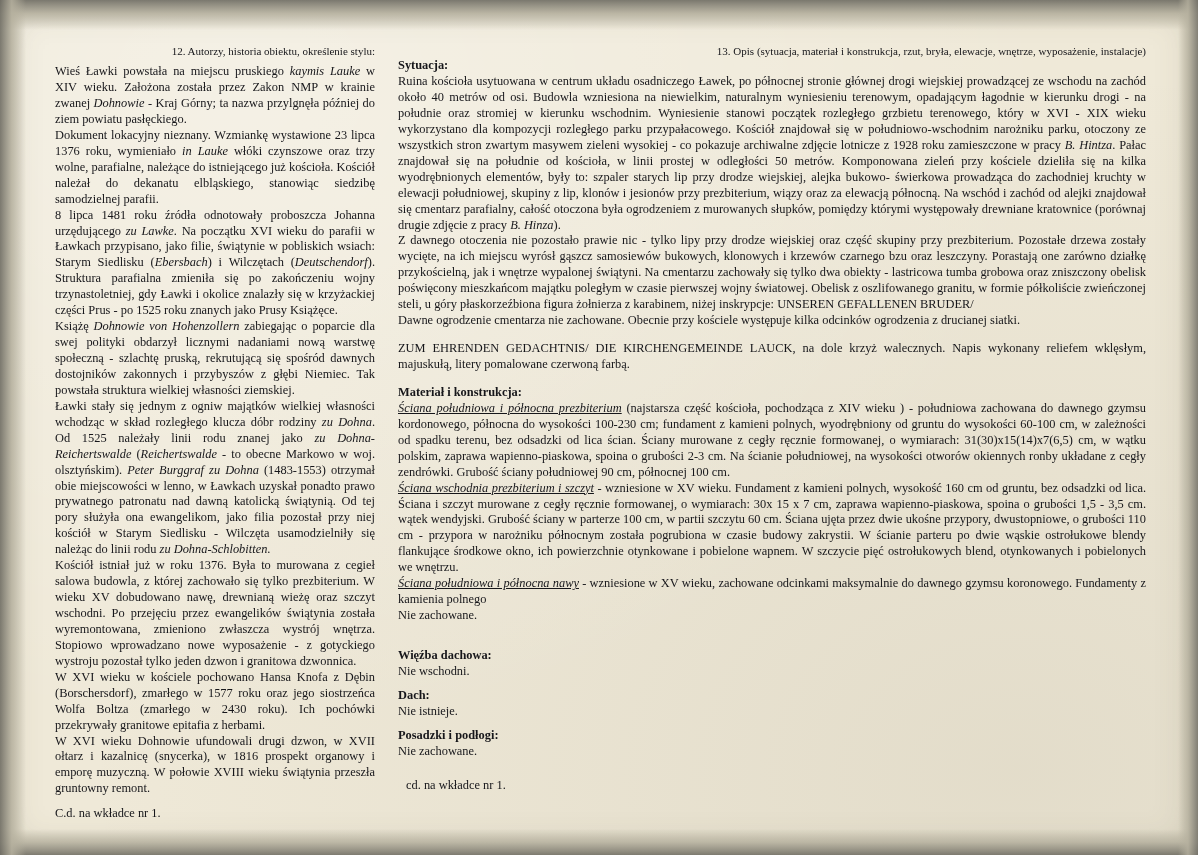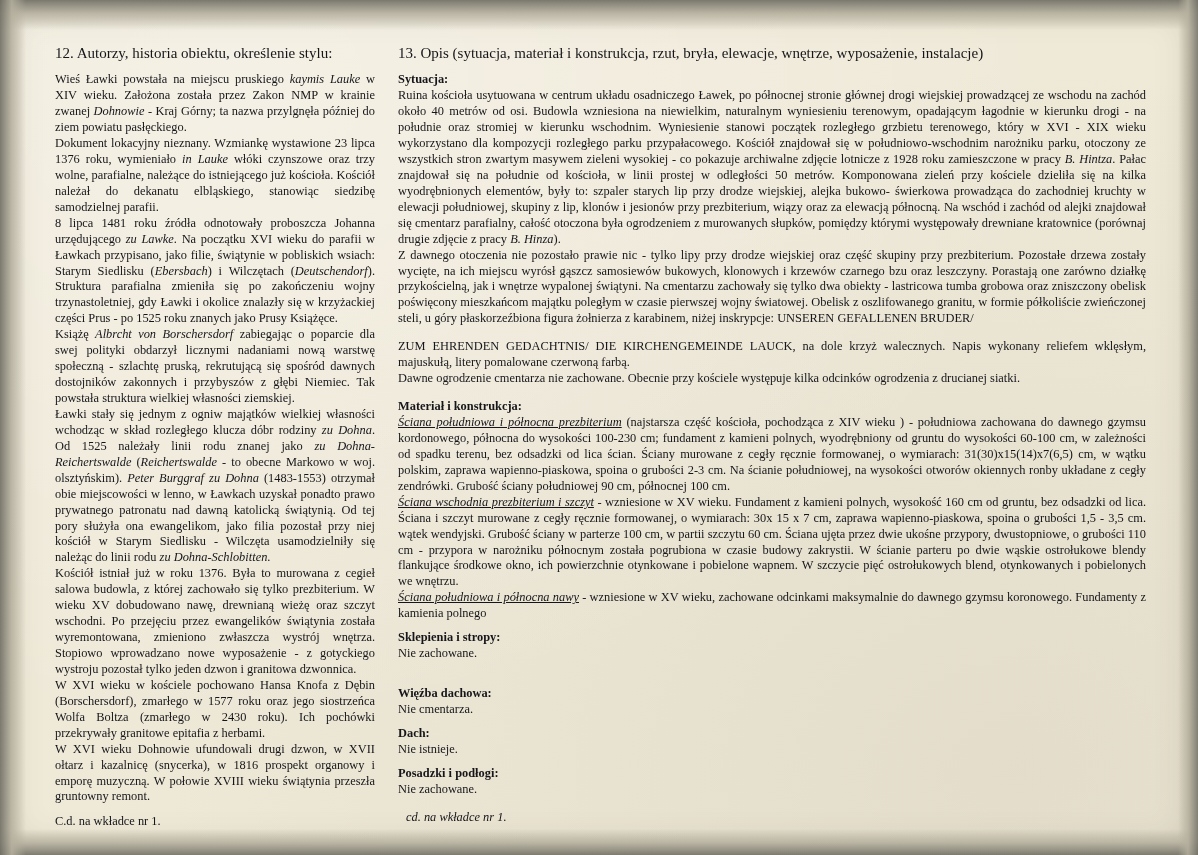--- a/index.html
+++ b/index.html
@@ -66,23 +66,22 @@
   }
   .col-left {
     left: 55px;
     width: 320px;
   }
   .col-right {
     left: 398px;
     width: 748px;
   }
   .hdr {
-    font-size: 15px;
-    margin-bottom: 9px;
-    text-align: left;
+    font-size: 11px;
+    text-align: right;
   }
   p {
     margin: 0;
   }
   i { font-style: italic; }
   .bld { font-weight: bold; }
   .left-para { text-align: justify; }
   .right-para { text-align: justify; }
   .lastline { text-align: left; }
 </style>
@@ -94,45 +93,44 @@
   <div class="edge-bottom"></div>
   <div class="edge-left"></div>
   <div class="edge-right"></div>
 
   <div class="col col-left">
     <div class="hdr">12. Autorzy, historia obiektu, określenie stylu:</div>
     <div id="left-body">
         <p class="left-para" style="margin-top: 6px;">Wieś Ławki powstała na miejscu pruskiego <i>kaymis Lauke</i> w XIV wieku. Założona została przez Zakon NMP w krainie zwanej <i>Dohnowie</i> - Kraj Górny; ta nazwa przylgnęła później do ziem powiatu pasłęckiego.</p>
         <p class="left-para">Dokument lokacyjny nieznany. Wzmiankę wystawione 23 lipca 1376 roku, wymieniało <i>in Lauke</i> włóki czynszowe oraz trzy wolne, parafialne, należące do istniejącego już kościoła. Kościół należał do dekanatu elbląskiego, stanowiąc siedzibę samodzielnej parafii.</p>
         <p class="left-para">8 lipca 1481 roku źródła odnotowały proboszcza Johanna urzędującego <i>zu Lawke</i>. Na początku XVI wieku do parafii w Ławkach przypisano, jako filie, świątynie w pobliskich wsiach: Starym Siedlisku (<i>Ebersbach</i>) i Wilczętach (<i>Deutschendorf</i>). Struktura parafialna zmieniła się po zakończeniu wojny trzynastoletniej, gdy Ławki i okolice znalazły się w krzyżackiej części Prus - po 1525 roku znanych jako Prusy Książęce.</p>
-        <p class="left-para">Książę <i>Albrcht von Borschersdorf</i> zabiegając o poparcie dla swej polityki obdarzył licznymi nadaniami nową warstwę społeczną - szlachtę pruską, rekrutującą się spośród dawnych dostojników zakonnych i przybyszów z głębi Niemiec. Tak powstała struktura wielkiej własności ziemskiej.</p>
+        <p class="left-para">Książę <i>Dohnowie von Hohenzollern</i> zabiegając o poparcie dla swej polityki obdarzył licznymi nadaniami nową warstwę społeczną - szlachtę pruską, rekrutującą się spośród dawnych dostojników zakonnych i przybyszów z głębi Niemiec. Tak powstała struktura wielkiej własności ziemskiej.</p>
         <p class="left-para">Ławki stały się jednym z ogniw majątków wielkiej własności wchodząc w skład rozległego klucza dóbr rodziny <i>zu Dohna</i>. Od 1525 należały linii rodu znanej jako <i>zu Dohna-Reichertswalde</i> (<i>Reichertswalde</i> - to obecne Markowo w woj. olsztyńskim). <i>Peter Burggraf zu Dohna</i> (1483-1553) otrzymał obie miejscowości w lenno, w Ławkach uzyskał ponadto prawo prywatnego patronatu nad dawną katolicką świątynią. Od tej pory służyła ona ewangelikom, jako filia pozostał przy niej kościół w Starym Siedlisku - Wilczęta usamodzielniły się należąc do linii rodu <i>zu Dohna-Schlobitten</i>.</p>
         <p class="left-para">Kościół istniał już w roku 1376. Była to murowana z cegieł salowa budowla, z której zachowało się tylko prezbiterium. W wieku XV dobudowano nawę, drewnianą wieżę oraz szczyt wschodni. Po przejęciu przez ewangelików świątynia została wyremontowana, zmieniono zwłaszcza wystrój wnętrza. Stopiowo wprowadzano nowe wyposażenie - z gotyckiego wystroju pozostał tylko jeden dzwon i granitowa dzwonnica.</p>
         <p class="left-para">W XVI wieku w kościele pochowano Hansa Knofa z Dębin (Borschersdorf), zmarłego w 1577 roku oraz jego siostrzeńca Wolfa Boltza (zmarłego w 2430 roku). Ich pochówki przekrywały granitowe epitafia z herbami.</p>
         <p class="left-para">W XVI wieku Dohnowie ufundowali drugi dzwon, w XVII ołtarz i kazalnicę (snycerka), w 1816 prospekt organowy i emporę muzyczną. W połowie XVIII wieku świątynia przeszła gruntowny remont.</p>
       </div>
     <div class="lastline" style="margin-top:9px;">C.d. na wkładce nr 1.</div>
   </div>
 
   <div class="col col-right">
     <div class="hdr">13. Opis (sytuacja, materiał i konstrukcja, rzut, bryła, elewacje, wnętrze, wyposażenie, instalacje)</div>
     <div id="right-body">
         <div class="bld">Sytuacja:</div>
         <p class="right-para">Ruina kościoła usytuowana w centrum układu osadniczego Ławek, po północnej stronie głównej drogi wiejskiej prowadzącej ze wschodu na zachód około 40 metrów od osi. Budowla wzniesiona na niewielkim, naturalnym wyniesieniu terenowym, opadającym łagodnie w kierunku drogi - na południe oraz stromiej w kierunku wschodnim. Wyniesienie stanowi początek rozległego grzbietu terenowego, który w XVI - XIX wieku wykorzystano dla kompozycji rozległego parku przypałacowego. Kościół znajdował się w południowo-wschodnim narożniku parku, otoczony ze wszystkich stron zwartym masywem zieleni wysokiej - co pokazuje archiwalne zdjęcie lotnicze z 1928 roku zamieszczone w pracy <i>B. Hintza</i>. Pałac znajdował się na południe od kościoła, w linii prostej w odległości 50 metrów. Komponowana zieleń przy kościele dzieliła się na kilka wyodrębnionych elementów, były to: szpaler starych lip przy drodze wiejskiej, alejka bukowo- świerkowa prowadząca do zachodniej kruchty w elewacji południowej, skupiny z lip, klonów i jesionów przy prezbiterium, wiązy oraz za elewacją północną. Na wschód i zachód od alejki znajdował się cmentarz parafialny, całość otoczona była ogrodzeniem z murowanych słupków, pomiędzy którymi występowały drewniane kratownice (porównaj drugie zdjęcie z pracy <i>B. Hinza</i>).</p>
         <p class="right-para">Z dawnego otoczenia nie pozostało prawie nic - tylko lipy przy drodze wiejskiej oraz część skupiny przy prezbiterium. Pozostałe drzewa zostały wycięte, na ich miejscu wyrósł gąszcz samosiewów bukowych, klonowych i krzewów czarnego bzu oraz leszczyny. Porastają one zarówno działkę przykościelną, jak i wnętrze wypalonej świątyni. Na cmentarzu zachowały się tylko dwa obiekty - lastricowa tumba grobowa oraz zniszczony obelisk poświęcony mieszkańcom majątku poległym w czasie pierwszej wojny światowej. Obelisk z oszlifowanego granitu, w formie półkoliście zwieńczonej steli, u góry płaskorzeźbiona figura żołnierza z karabinem, niżej inskrypcje: UNSEREN GEFALLENEN BRUDER/</p>
+        <p class="right-para">Dawne ogrodzenie cmentarza nie zachowane. Obecnie przy kościele występuje kilka odcinków ogrodzenia z drucianej siatki.</p>
         <p class="right-para" style="margin-top: 12px;">ZUM EHRENDEN GEDACHTNIS/ DIE KIRCHENGEMEINDE LAUCK, na dole krzyż walecznych. Napis wykonany reliefem wklęsłym, majuskułą, litery pomalowane czerwoną farbą.</p>
-        <p class="right-para">Dawne ogrodzenie cmentarza nie zachowane. Obecnie przy kościele występuje kilka odcinków ogrodzenia z drucianej siatki.</p>
         <div class="bld" style="margin-top: 12px;">Materiał i konstrukcja:</div>
         <p class="right-para"><u><i>Ściana południowa i północna prezbiterium</i></u> (najstarsza część kościoła, pochodząca z XIV wieku ) - południowa zachowana do dawnego gzymsu kordonowego, północna do wysokości 100-230 cm; fundament z kamieni polnych, wyodrębniony od gruntu do wysokości 60-100 cm, w zależności od spadku terenu, bez odsadzki od lica ścian. Ściany murowane z cegły ręcznie formowanej, o wymiarach: 31(30)x15(14)x7(6,5) cm, w wątku polskim, zaprawa wapienno-piaskowa, spoina o grubości 2-3 cm. Na ścianie południowej, na wysokości otworów okiennych ronby układane z cegły zendrówki. Grubość ściany południowej 90 cm, północnej 100 cm.</p>
         <p class="right-para"><u><i>Ściana wschodnia prezbiterium i szczyt</i></u> - wzniesione w XV wieku. Fundament z kamieni polnych, wysokość 160 cm od gruntu, bez odsadzki od lica. Ściana i szczyt murowane z cegły ręcznie formowanej, o wymiarach: 30x 15 x 7 cm, zaprawa wapienno-piaskowa, spoina o grubości 1,5 - 3,5 cm. wątek wendyjski. Grubość ściany w parterze 100 cm, w partii szczytu 60 cm. Ściana ujęta przez dwie ukośne przypory, dwustopniowe, o grubości 110 cm - przypora w narożniku północnym została pogrubiona w czasie budowy zakrystii. W ścianie parteru po dwie wąskie ostrołukowe blendy flankujące środkowe okno, ich powierzchnie otynkowane i pobielone wapnem. W szczycie pięć ostrołukowych blend, otynkowanych i pobielonych we wnętrzu.</p>
         <p class="right-para"><u><i>Ściana południowa i północna nawy</i></u> - wzniesione w XV wieku, zachowane odcinkami maksymalnie do dawnego gzymsu koronowego. Fundamenty z kamienia polnego</p>
-        <div class="bld" style="margin-top: 8px;">Sklepienia i stropy:</div>
         <p class="right-para">Nie zachowane.</p>
         <div class="bld" style="margin-top: 24px;">Więźba dachowa:</div>
-        <p class="right-para">Nie cmentarza.</p>
+        <p class="right-para">Nie wschodni.</p>
         <div class="bld" style="margin-top: 8px;">Dach:</div>
         <p class="right-para">Nie istnieje.</p>
         <div class="bld" style="margin-top: 8px;">Posadzki i podłogi:</div>
         <p class="right-para">Nie zachowane.</p>
       </div>
-    <div class="lastline" style="margin-top:12px; padding-left:8px;font-style:italic;">cd. na wkładce nr 1.</div>
+    <div class="lastline" style="margin-top:18px; padding-left:8px;">cd. na wkładce nr 1.</div>
   </div>
 </div>
 
 </body></html>

